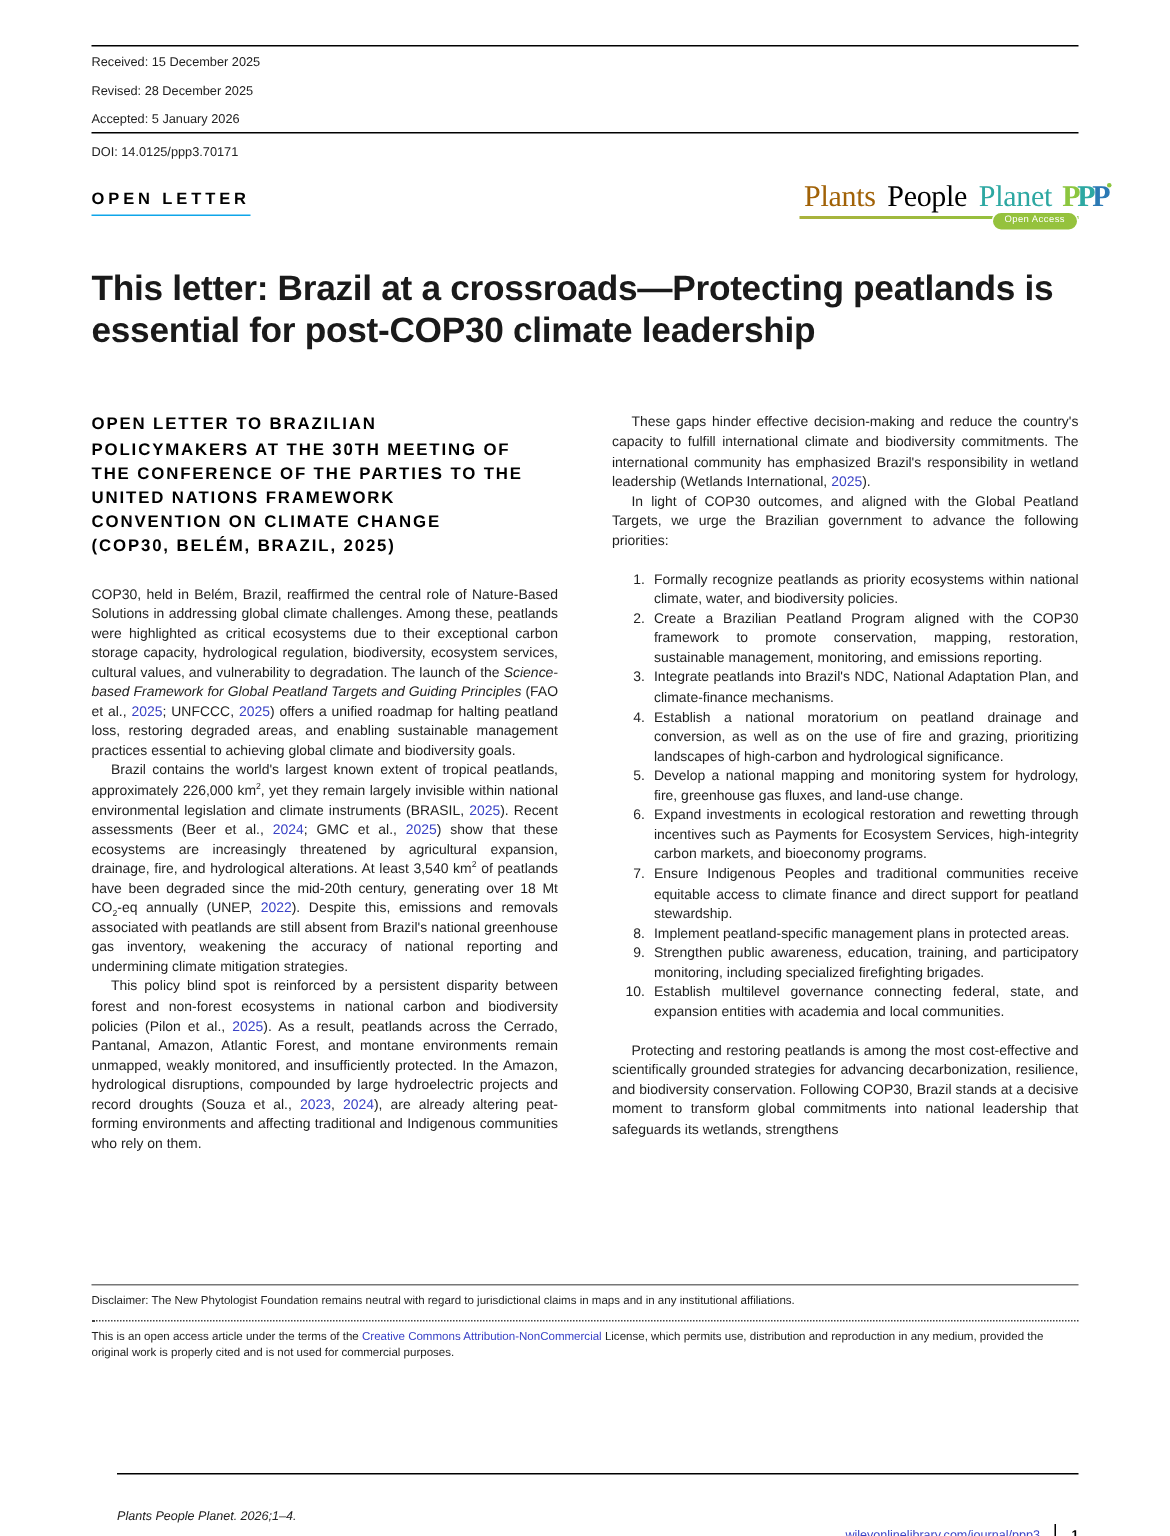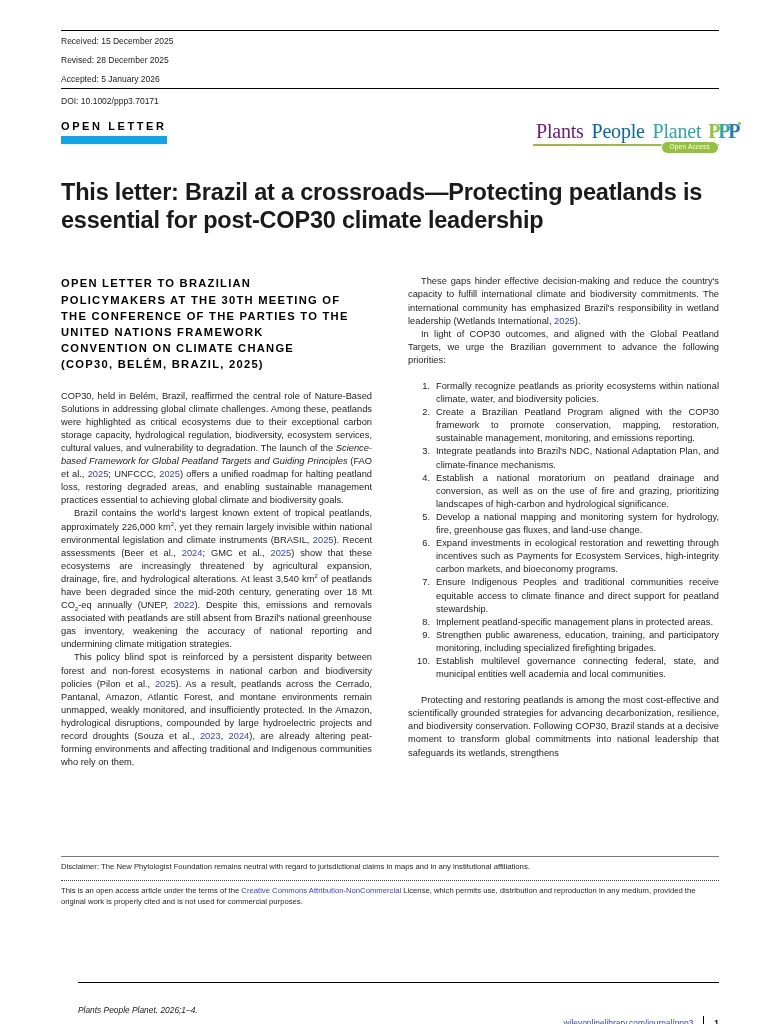--- a/index.html
+++ b/index.html
@@ -27,21 +27,21 @@
     flex-direction: column;
   }
   .topbar .cell { padding: 5px 0 4px 0; }
   .topbar .divider { width: 1px; background: #000; margin: 0 11px; }
   .doi-row { font-size: 8.5px; margin-top: 7px; color: #222; }
 
   
   .type-row { display: flex; justify-content: space-between; align-items: flex-end; margin-top: 14px; }
   .article-type {
     font-size: 11px; font-weight: bold; letter-spacing: 2.6px;
-    color: #000; border-bottom: 8px solid #0ea5e9; padding-bottom: 4px;
+    color: #000; border-bottom: 1px solid #0ea5e9; padding-bottom: 4px;
     margin-bottom: 2px;
   }
   .logo-block { text-align: right; width: 186px; }
   .logo-text { font-family: "Liberation Serif", serif; font-size: 20px; white-space: nowrap; letter-spacing: -0.2px; }
   .logo-text .w { margin-left: 3px; }
   .logo-ppp { font-weight: bold; margin-left: 4px; }
   .logo-ppp span { margin-left: -2px; }
   .logo-mark { display:inline-block; width:3px; height:3px; border-radius:50%; background:#8cc63f; vertical-align: top; margin-top:2px; margin-left:1px; }
   .logo-rule { position: relative; height: 2.4px; margin-top: 1px;
     background: linear-gradient(90deg, #aab23c, #8cc63f); }
@@ -111,28 +111,28 @@
   <div class="content">
 
     <div class="topbar">
       <span class="cell">Received: 15 December 2025</span>
       <span class="divider"></span>
       <span class="cell">Revised: 28 December 2025</span>
       <span class="divider"></span>
       <span class="cell">Accepted: 5 January 2026</span>
     </div>
 
-    <div class="doi-row">DOI: 10.1002/ppp3.70171</div>
+    <div class="doi-row">DOI: 14.0125/ppp3.70171</div>
 
     <div class="type-row">
       <div class="article-type">OPEN LETTER</div>
       <div class="logo-block">
         <div class="logo-text">
-          <span class="w" style="color: #701a75;">Plants</span>
-          <span class="w" style="color: #0369a1;">People</span>
+          <span class="w" style="color: #a16207;">Plants</span>
+          <span class="w" style="color: #000000;">People</span>
           <span class="w" style="color: rgb(45, 168, 162);">Planet</span>
           <span class="logo-ppp"><span style="color: rgb(140, 198, 63);">P</span><span style="color: rgb(45, 168, 162);">P</span><span style="color: rgb(43, 121, 180);">P</span><span class="logo-mark"></span></span>
         </div>
         <div class="logo-rule">
           <span class="oa-pill">Open Access</span>
         </div>
       </div>
     </div>
 
     <h1 class="title"><span>This letter: Brazil at a crossroads—Protecting peatlands is</span><br><span>essential for post-COP30 climate leadership</span></h1>
@@ -179,21 +179,21 @@
             <li>
               <span class="li-num">8.</span>
               <span class="li-text">Implement peatland-specific management plans in protected areas.</span>
             </li>
             <li>
               <span class="li-num">9.</span>
               <span class="li-text">Strengthen public awareness, education, training, and participatory monitoring, including specialized firefighting brigades.</span>
             </li>
             <li>
               <span class="li-num">10.</span>
-              <span class="li-text">Establish multilevel governance connecting federal, state, and municipal entities well academia and local communities.</span>
+              <span class="li-text">Establish multilevel governance connecting federal, state, and expansion entities with academia and local communities.</span>
             </li>
           </ol>
         <p class="indent after-list"><span>Protecting and restoring peatlands is among the most cost-effective and scientifically grounded strategies for advancing decarbonization, resilience, and biodiversity conservation. Following COP30, Brazil stands at a decisive moment to transform global commitments into national leadership that safeguards its wetlands, strengthens</span></p>
       </div>
     </div>
   </div>
 
   <div class="footnotes">
     <div class="fn-rule"></div>
     <div class="disclaimer">Disclaimer: The New Phytologist Foundation remains neutral with regard to jurisdictional claims in maps and in any institutional affiliations.</div>

